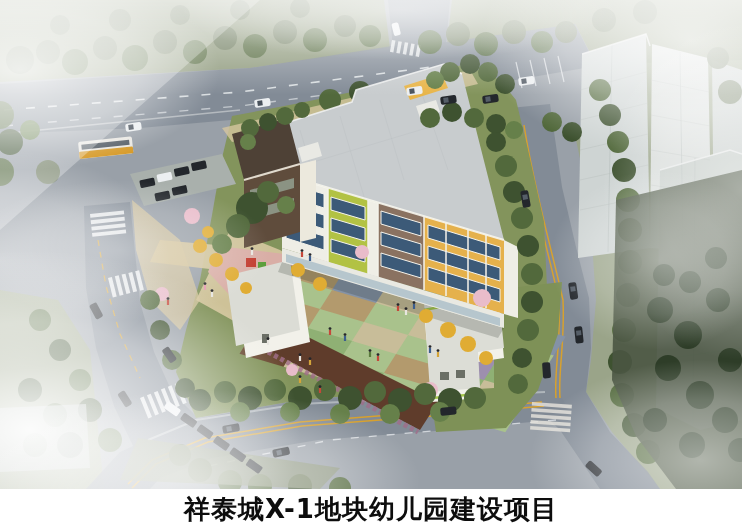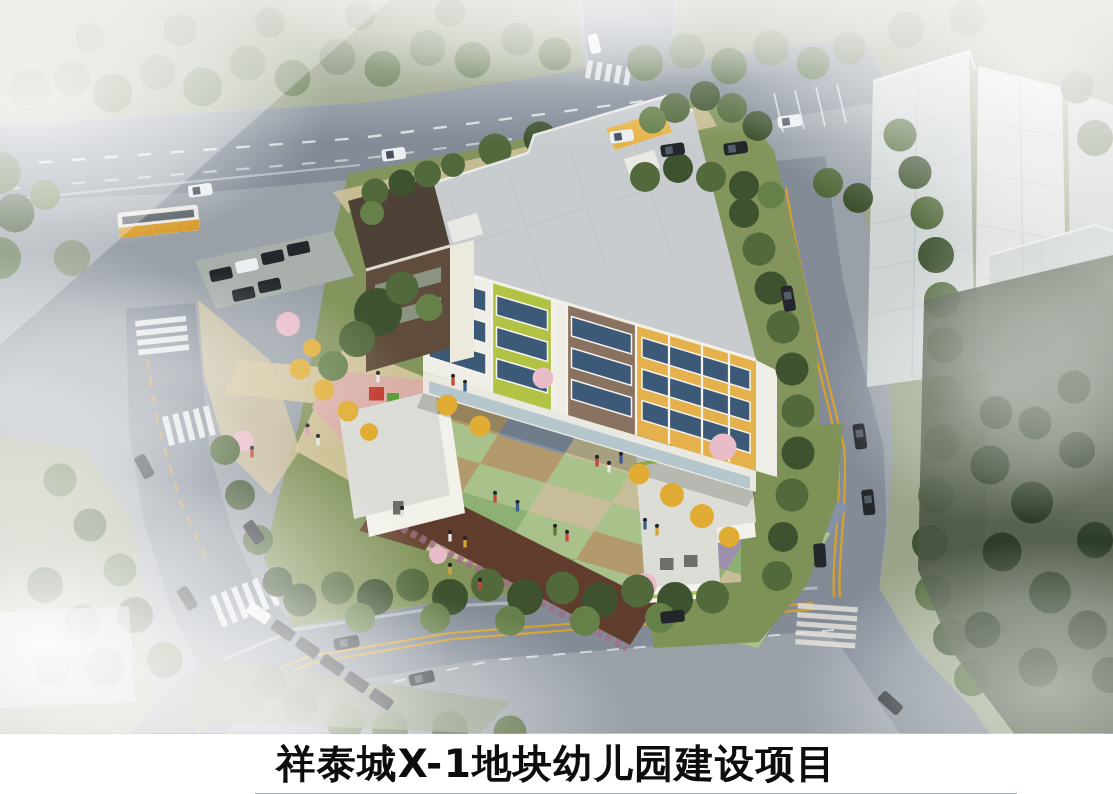--- a/index.html
+++ b/index.html
@@ -1,17 +1,17 @@
 <!DOCTYPE html>
 <html style="--caption_bg: #ffffff; --caption_text: #0d0d0d; --park_green: #9aa489; --road: #7f8894; --road_plaza: #99a0a8; --lane_white: #eef1f3; --lane_yellow: #d7a12e; --site_green: #83945c; --pavement_tan: #d6c69f; --plaza_pink: #d9aea6; --walk_brown: #5f3c2b; --roof_gray: #c8ccce; --facade_white: #efeee6; --facade_green: #b2c244; --facade_brown: #8a7261; --facade_brown_dark: #5f4c3c; --facade_yellow: #e5b14c; --window_blue: #3c5a78; --white_building: #f2f1ea; --highrise: #ced4d3; --tree_green: #3e5230; --tree_green_mid: #52693c; --tree_green_light: #66804a; --tree_dark: #2e3d28; --tree_hazy: #6c7a5c; --tree_yellow: #e0ac33; --tree_pink: #e9bcca; --car_dark: #23272c; --car_white: #eceff1; --bus_yellow: #d79b2a; --checker_tan: #b39a6d; --checker_lightgreen: #a9c28c; --checker_bluegray: #8492a6; --checker_beige: #c8bd99; --checker_darkbrown: #6b4a33; --checker_purple: #9d8fae; --checker_green: #8fb074; --fog: #ffffff;"><head>
 <meta charset="utf-8">
 <style>
   html,body{margin:0;padding:0;background:#777;}
   body{width:742px;height:529px;overflow:hidden;font-family:"DejaVu Sans","Liberation Sans",sans-serif;}
-  .frame{width:736px;height:529px;background:#7dd3fc;}
+  .frame{width:736px;height:529px;background:#a21caf;}
   .stage{width:742px;height:489px;position:relative;overflow:hidden;}
   .stage svg{display:block;}
   .caption{width:742px;height:40px;background:var(--caption_bg,#fff);display:flex;align-items:center;justify-content:center;}
   .caption span{color:var(--caption_text,#0d0d0d);font-size:26px;font-weight:bold;letter-spacing:1px;white-space:nowrap;}
   
   .f-park{fill:var(--park_green,#9aa489)} .f-plaza{fill:var(--road_plaza,#99a0a8)}
   .f-road{fill:var(--road,#7f8894)} .f-site{fill:var(--site_green,#83945c)}
   .f-tan{fill:var(--pavement_tan,#d6c69f)} .f-pink{fill:var(--plaza_pink,#d9aea6)}
   .f-walk{fill:var(--walk_brown,#5f3c2b)} .f-roof{fill:var(--roof_gray,#c8ccce)}
   .f-fw{fill:var(--facade_white,#efeee6)} .f-fg{fill:var(--facade_green,#b2c244)}

